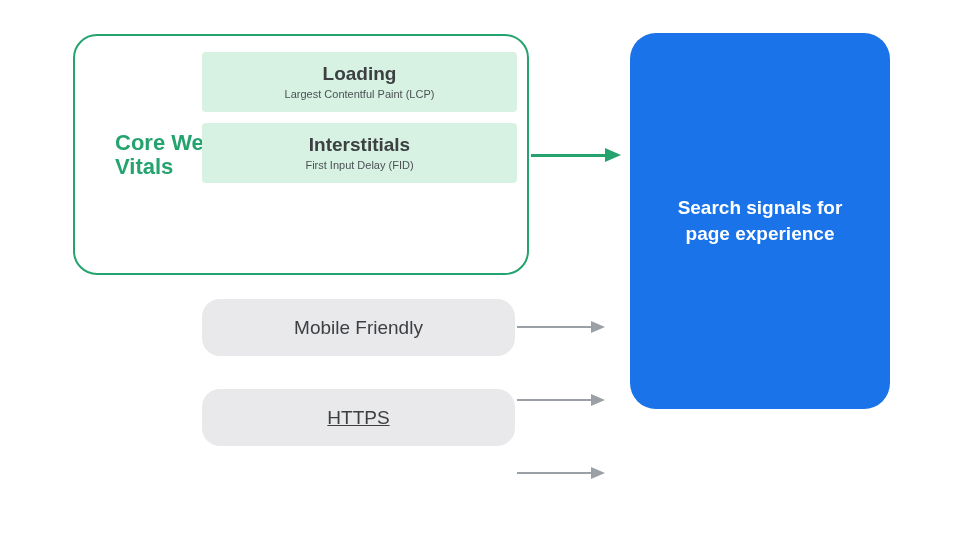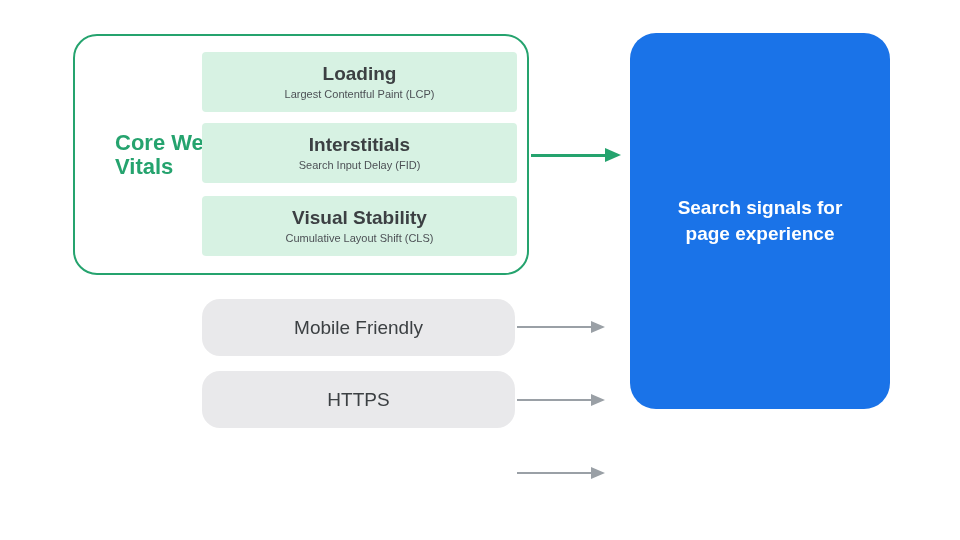--- a/index.html
+++ b/index.html
@@ -93,21 +93,21 @@
     position:absolute;
     left:202px; width:313px; height:57px;
     background:var(--gray_box);
     border-radius:18px;
     display:flex; align-items:center; justify-content:center;
     text-align:right;
     color:var(--text_dark);
     font-size:19px; font-weight:400;
   }
   .signal-box.s1{ top:299px; }
-  .signal-box.s2{ top:371px; }
+  .signal-box.s2{ top:389px;text-decoration:underline; }
   .signal-box.s3{ top:444px; }
 
   
   .result-panel{
     position:absolute;
     left:630px; top:33px;
     width:260px; height:376px;
     background:var(--blue);
     border-radius:26px;
     display:flex; align-items:center; justify-content:center;
@@ -127,27 +127,23 @@
   <div class="cwv-container"></div>
   <div class="cwv-label">Core Web Vitals</div>
 
   <div class="vital-box v1">
     <div class="vital-title">Loading</div>
     <div class="vital-subtitle">Largest Contentful Paint (LCP)</div>
   </div>
 
   <div class="vital-box v2">
     <div class="vital-title">Interstitials</div>
-    <div class="vital-subtitle">Search Input Delay (FID)</div>
+    <div class="vital-subtitle">First Input Delay (FID)</div>
   </div>
 
-  <div class="vital-box v3">
-    <div class="vital-title">Visual Stability</div>
-    <div class="vital-subtitle">Cumulative Layout Shift (CLS)</div>
-  </div>
 
   <div class="arrow green">
     <div class="shaft"></div>
     <div class="head"></div>
   </div>
 
   <div class="signal-box s1">Mobile Friendly</div>
   <div class="signal-box s2">HTTPS</div>
 
   <div class="arrow gray a1">

